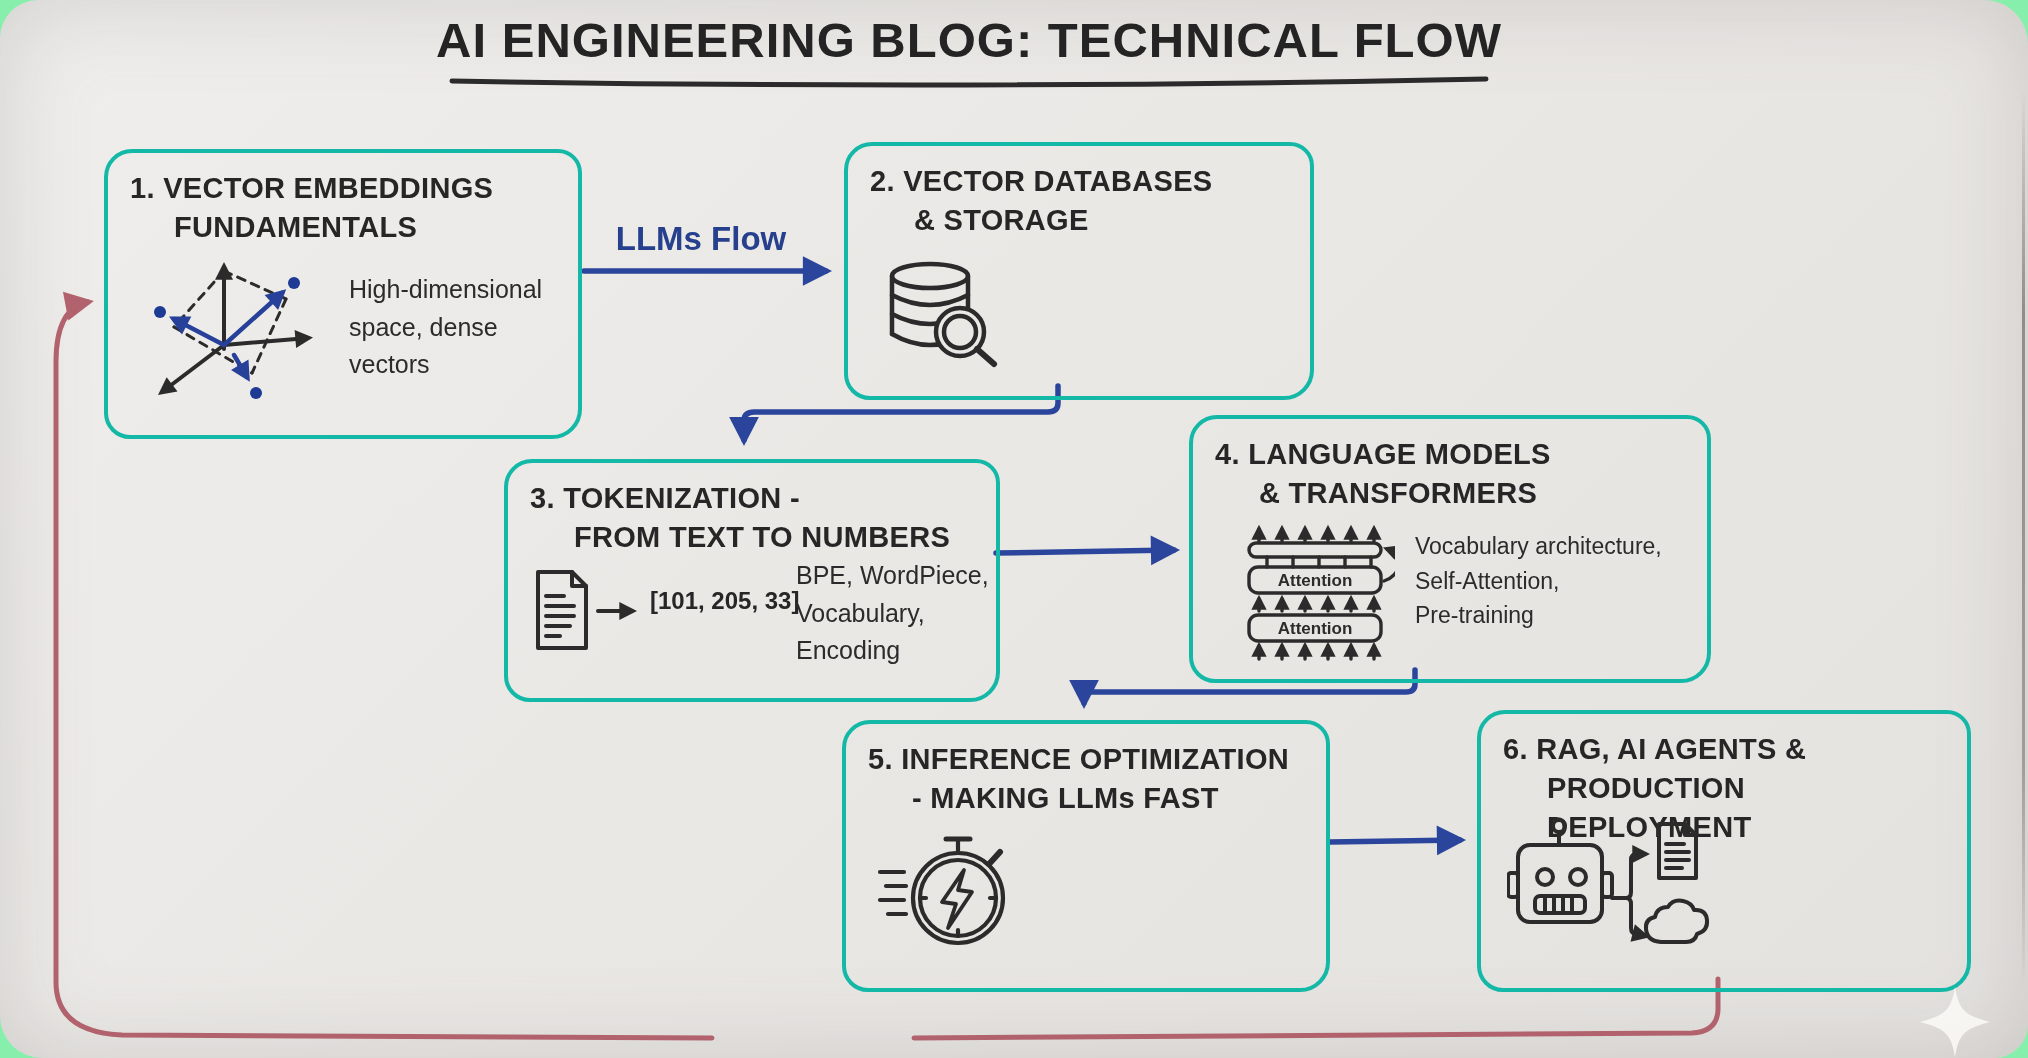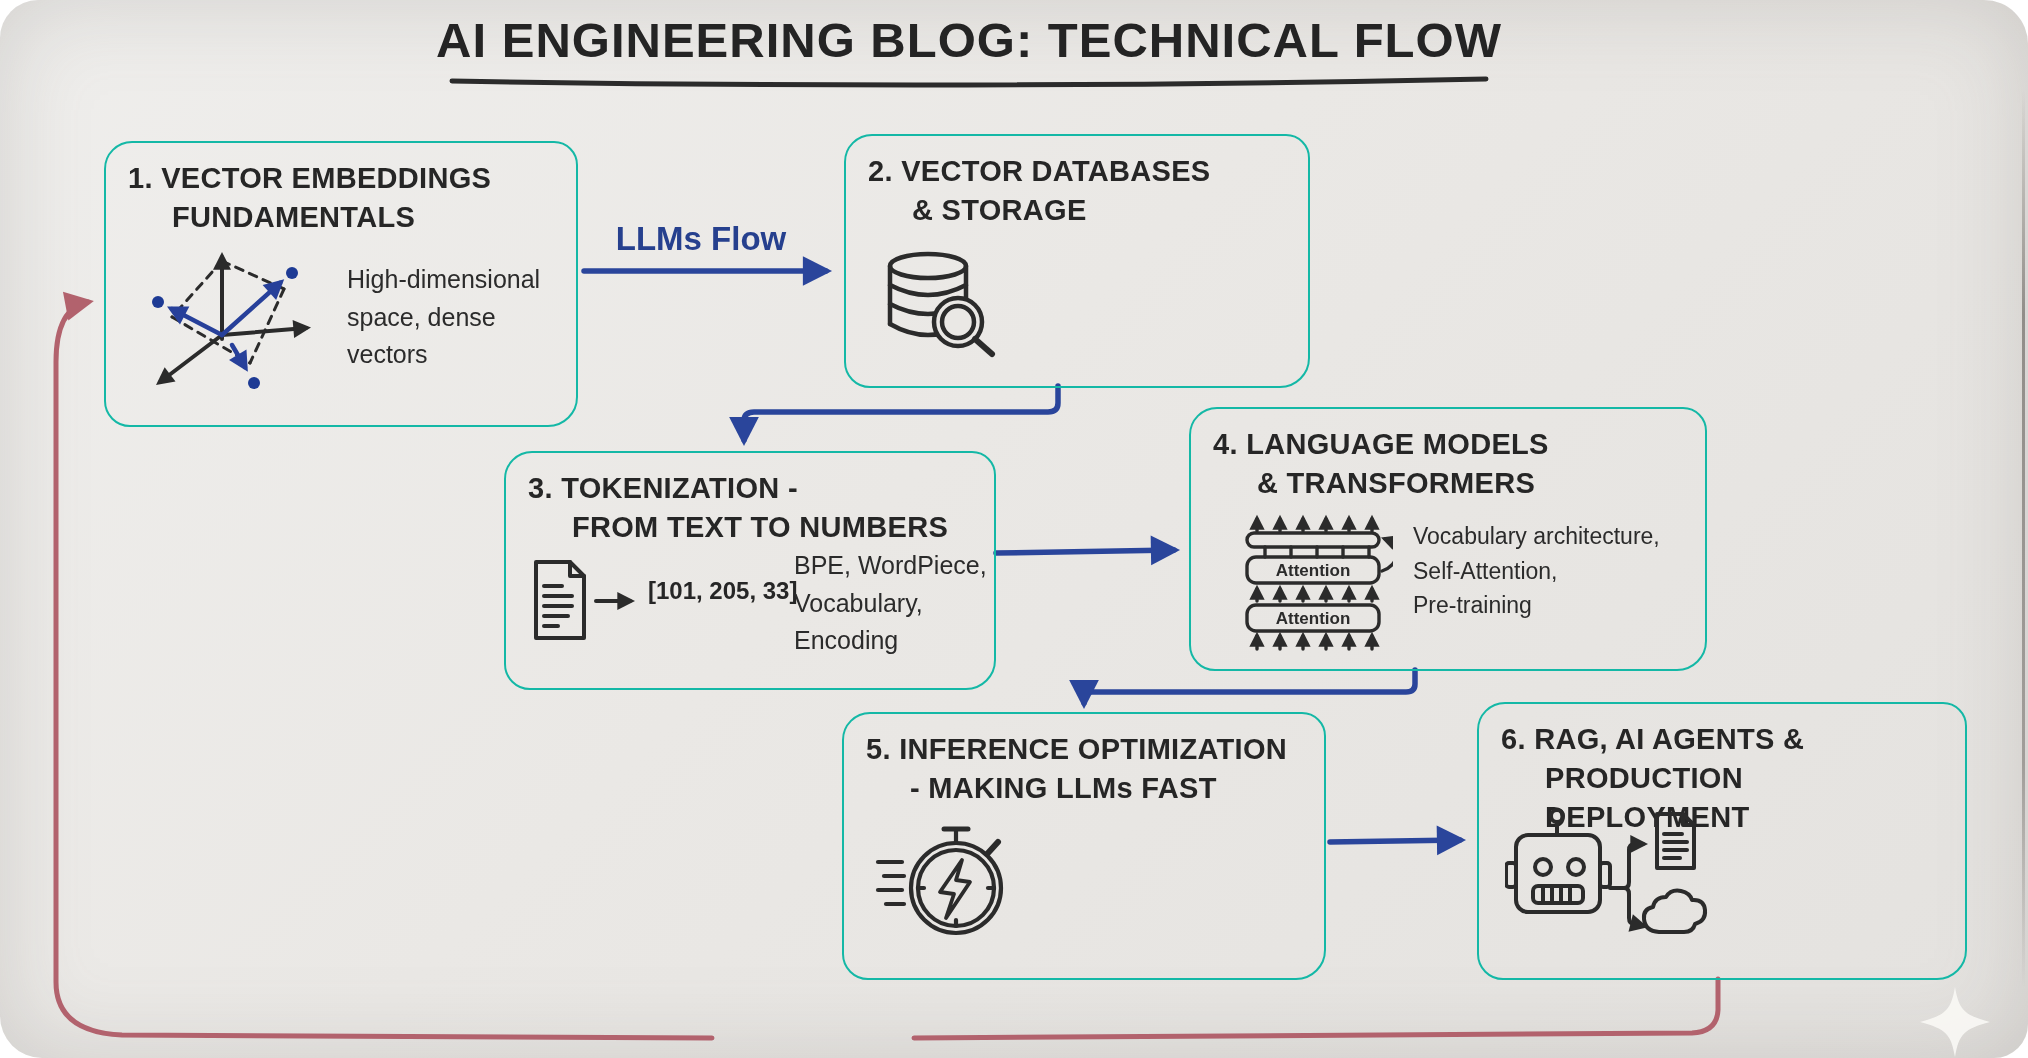--- a/index.html
+++ b/index.html
@@ -1,39 +1,40 @@
 <!DOCTYPE html>
 <html><head>
 <meta charset="utf-8">
 <style>
   html,body { margin:0; padding:0; background:#070707; }
   #stage {
     position:relative; width:2028px; height:1058px; overflow:hidden;
-    font-family:"Liberation Sans", sans-serif; background:#ffffff;
+    font-family:"Liberation Sans", sans-serif; background:#86efac;
   }
   #board {
     position:absolute; inset:0;
     border-radius:38px 44px 34px 42px;
     background:linear-gradient(135deg,#efeeec 0%, #eae8e5 45%, #e4e2df 100%);
     box-shadow: inset 0 0 90px rgba(110,105,98,0.22);
   }
   .photo-edge {
     position:absolute; right:3px; top:90px; bottom:70px; width:3px;
     background:linear-gradient(to bottom, transparent, rgba(55,50,45,.45) 25%, rgba(55,50,45,.35) 75%, transparent);
     border-radius:2px;
   }
   .main-title {
     position:absolute; left:424px; top:12px; width:1090px; text-align:center;
     font-size:49px; font-weight:700; letter-spacing:1px; color:#242424;
     white-space:nowrap;
   }
   .overlay { position:absolute; left:0; top:0; width:2028px; height:1058px; pointer-events:none; }
   .box {
-    position:absolute; border:2px solid #14b8a6; border-radius:28px 24px 30px 26px;
+    position:absolute; border:4px solid #14b8a6; border-radius:28px 24px 30px 26px;
     background:transparent;
+    margin-top:8px;
   }
   .box-title {
     position:absolute; left:22px; top:16px; right:10px;
     font-size:29px; font-weight:700; letter-spacing:.3px; line-height:1.35;
     color:#262626; white-space:pre-line;
     padding-left:44px; text-indent:-44px;
   }
   .box-desc {
     position:absolute; font-size:25px; font-weight:500; line-height:1.5;
     color:#2b2b2b; white-space:pre-line;

